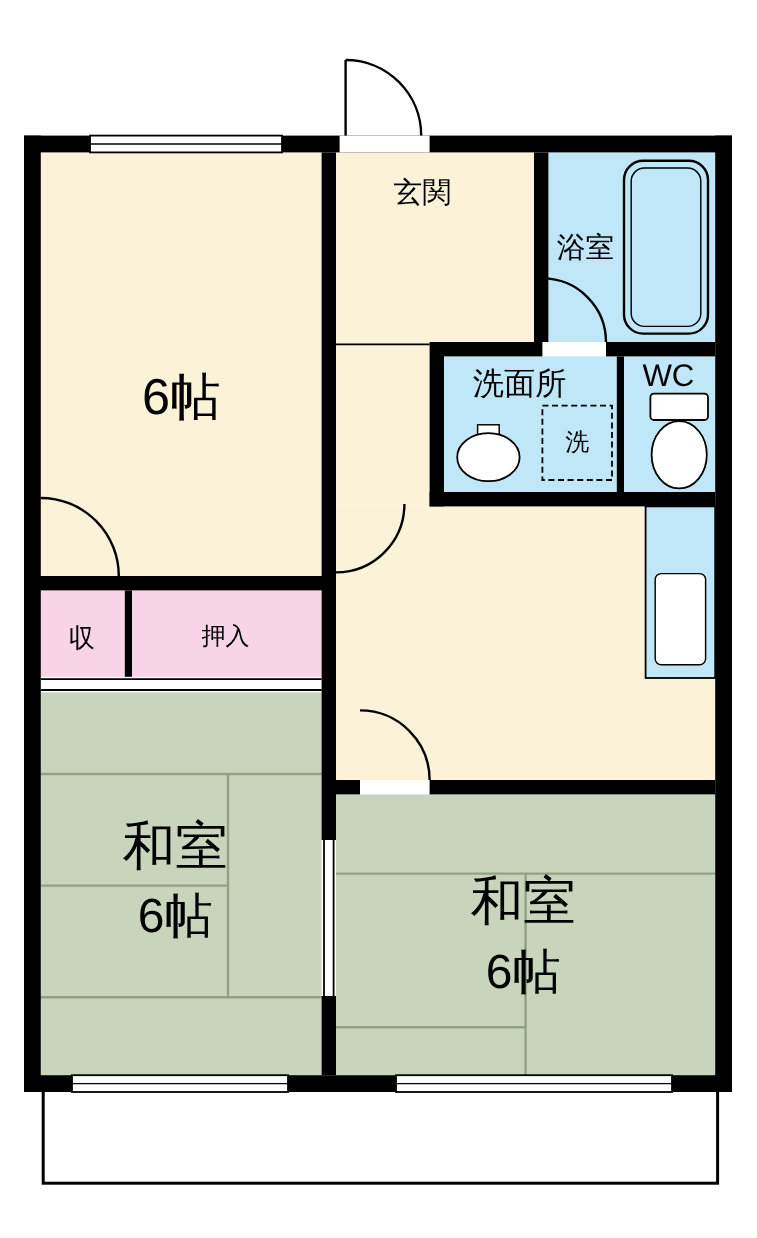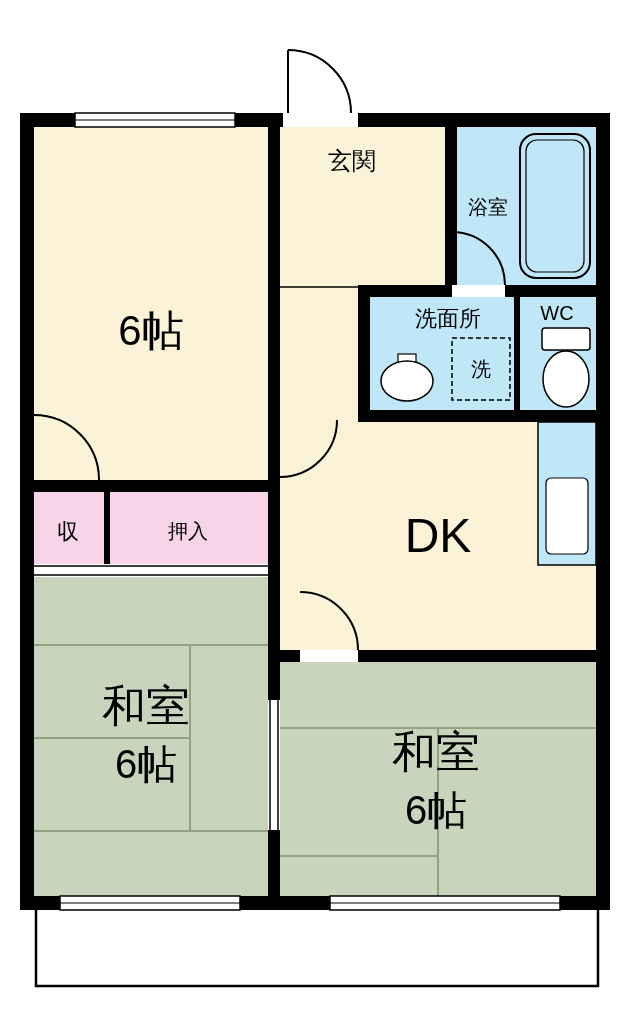--- a/index.html
+++ b/index.html
@@ -113,35 +113,34 @@
       <path d="M 288 50 A 63 63 0 0 1 351 113"></path>
       <path d="M 452 232 A 53 53 0 0 1 505 285"></path>
       <path d="M 34 415 A 65 65 0 0 1 99 480"></path>
       <path d="M 280 477 A 57 57 0 0 0 337 420"></path>
       <path d="M 300 592 A 58 58 0 0 1 358 650"></path>
     </g>
   </svg>
 
   <div class="lbl" style="left:352px; top:161px; font-size:24px;">玄関</div>
 
-  <div class="lbl" style="left:488px; top:207px; font-size:20px;">浴室</div>
+  <div class="lbl" style="left:488px; top:207px; font-size:24px;">浴室</div>
 
-  <div class="lbl" style="left:433px; top:319px; font-size:22px;margin-left:15px;">洗面所</div>
+  <div class="lbl" style="left:433px; top:319px; font-size:26px;">洗面所</div>
 
   <div class="lbl" style="left:481px; top:369px; font-size:20px;">洗</div>
 
-  <div class="lbl" style="left:557px; top:313px; font-size:20px;">WC</div>
+  <div class="lbl" style="left:557px; top:313px; font-size:26px;">WC</div>
 
   <div class="lbl" style="left:151px; top:331px; font-size:42px;">6帖</div>
 
   <div class="lbl" style="left:68px; top:532px; font-size:22px;">収</div>
 
   <div class="lbl" style="left:188px; top:531px; font-size:20px;">押入</div>
 
-  <div class="lbl" style="left:438px; top:536px; font-size:48px;">DK</div>
 
   <div class="lbl" style="left:146px; top:706px; font-size:44px;">和室</div>
   <div class="lbl" style="left:146px; top:764px; font-size:40px;">6帖</div>
 
   <div class="lbl" style="left:436px; top:752px; font-size:44px;">和室</div>
   <div class="lbl" style="left:436px; top:810px; font-size:40px;">6帖</div>
 
 </div>
 
 </body></html>

